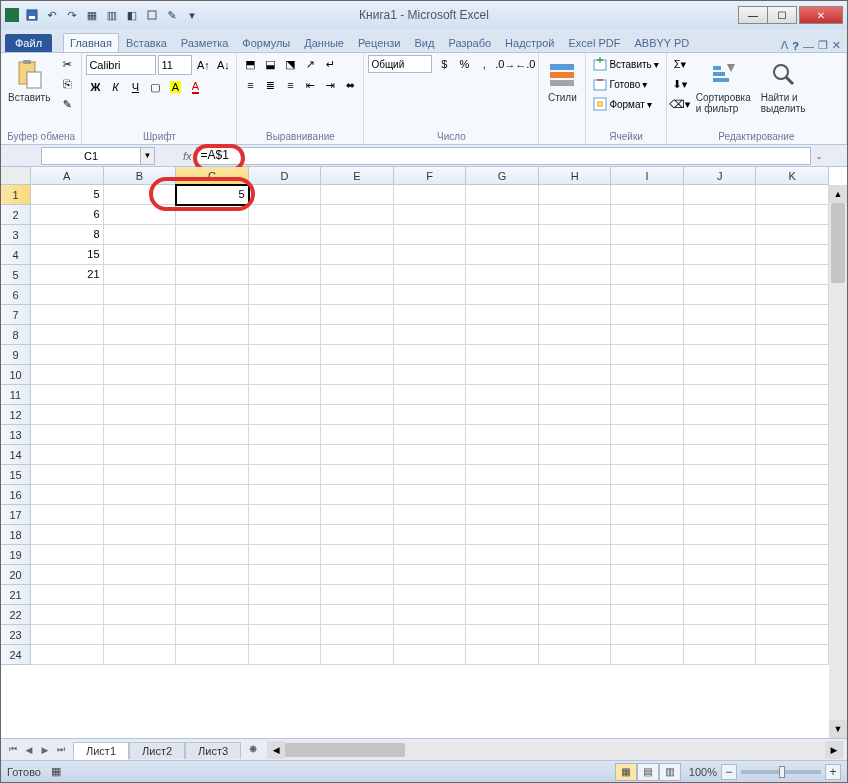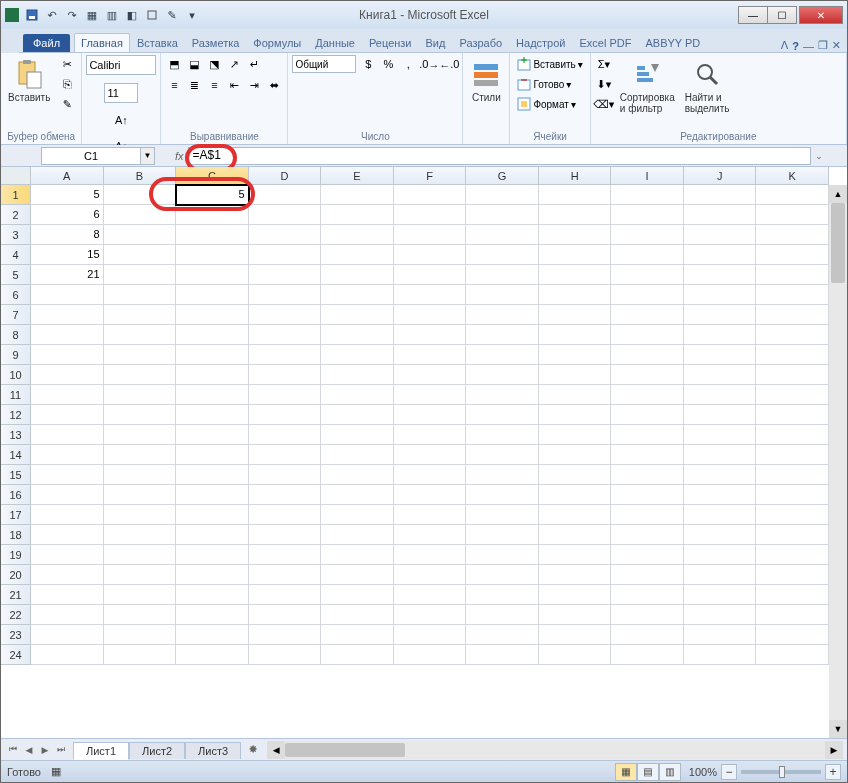--- a/index.html
+++ b/index.html
@@ -10,50 +10,50 @@
 .titlebar .excel-icon { width: 14px; height: 14px; background: #217346; margin-right: 4px; }
 .qat { display: flex; gap: 2px; }
 .qat .qat-btn { width: 18px; height: 18px; border: 1px solid transparent; display: flex; align-items: center; justify-content: center; font-size: 11px; color: #345; cursor: pointer; }
 .title-text { position: absolute; left: 50%; transform: translateX(-50%); font-size: 12px; color: #555; }
 .win-controls { margin-left: auto; display: flex; gap: 0; }
 .win-btn { width: 30px; height: 18px; border: 1px solid #888; background: linear-gradient(#f5f5f5,#ddd); font-size: 10px; display: flex; align-items: center; justify-content: center; cursor: pointer; }
 .win-btn.close { background: linear-gradient(#e87070,#c83030); color: #fff; width: 44px; }
 .win-btn.min { margin-right: -1px; }
 .win-btn.max { margin-right: 2px; }
 
-.ribbon-tabs { height: 24px; background: #dbe5f1; display: flex; align-items: flex-end; padding-left: 4px; gap: 4px; border-bottom: 1px solid #b4c4da; margin-left: 18px; }
+.ribbon-tabs { height: 24px; background: #dbe5f1; display: flex; align-items: flex-end; padding-left: 4px; gap: 11px; border-bottom: 1px solid #b4c4da; }
 .file-tab { background: #2a579a; color: #fff; padding: 3px 10px; font-size: 11px; border-radius: 2px 2px 0 0; cursor: pointer; }
 .tab { padding: 3px 6px; font-size: 11px; color: #4a6a95; cursor: pointer; border: 1px solid transparent; border-bottom: none; }
 .tab.active { background: #f5f9fd; border-color: #b4c4da; color: #3b5a82; border-radius: 2px 2px 0 0; }
 .ribbon-right { margin-left: auto; display: flex; gap: 4px; padding-right: 6px; align-items: center; }
 .ribbon-right span { font-size: 11px; color: #4a6a95; cursor: pointer; }
 
 .ribbon { height: 92px; background: #f5f9fd; border-bottom: 1px solid #b4c4da; display: flex; }
 .group { border-right: 1px solid #d0dae8; padding: 2px 4px 0 4px; display: flex; flex-direction: column; justify-content: space-between; }
 .group-label { font-size: 10px; color: #6a7a95; text-align: center; padding: 2px 0; border-top: 1px solid transparent; }
 .group-body { display: flex; gap: 4px; flex: 1; align-items: flex-start; }
 .big-btn { display: flex; flex-direction: column; align-items: center; gap: 2px; padding: 2px; cursor: pointer; border: 1px solid transparent; font-size: 10px; color: #333; }
 .big-btn .icon { width: 32px; height: 32px; }
 .small-col { display: flex; flex-direction: column; gap: 2px; }
 .small-btn { width: 20px; height: 18px; display: flex; align-items: center; justify-content: center; cursor: pointer; border: 1px solid transparent; font-size: 11px; }
-.font-row { display: flex; gap: 8px; align-items: center; flex-direction: column; }
+.font-row { display: flex; gap: 2px; align-items: center; }
 .font-combo { height: 20px; border: 1px solid #abc; background: #fff; font-size: 11px; padding: 0 2px; }
 .font-name { width: 70px; }
 .font-size { width: 34px; }
 .mini-btn { width: 18px; height: 18px; display: flex; align-items: center; justify-content: center; font-size: 11px; cursor: pointer; border: 1px solid transparent; }
 .combo-sm { height: 18px; border: 1px solid #abc; background: #fff; font-size: 10px; width: 64px; padding: 0 2px; }
 .col3 { display: flex; flex-direction: column; gap: 2px; }
 .row { display: flex; gap: 2px; }
 .cell-btn { font-size: 10px; padding: 1px 2px; display: flex; align-items: center; gap: 2px; cursor: pointer; border: 1px solid transparent; white-space: nowrap; }
 .cell-btn .ic { width: 14px; height: 14px; display: inline-block; }
 
 .namebox-bar { height: 22px; background: #e8edf5; border-bottom: 1px solid #b4c4da; display: flex; align-items: center; padding-right: 20px; }
 .namebox { width: 100px; height: 18px; border: 1px solid #abc; background: #fff; margin-left: 40px; font-size: 11px; padding: 0 4px; display: flex; align-items: center; justify-content: center; }
 .namebox-dd { width: 14px; height: 18px; border: 1px solid #abc; border-left: none; background: #eee; display: flex; align-items: center; justify-content: center; font-size: 8px; cursor: pointer; }
-.fx-btns { display: flex; margin-left: 20px; gap: 4px; align-items: center; }
+.fx-btns { display: flex; margin-left: 28px; gap: 4px; align-items: center; }
 .fx-label { font-style: italic; font-size: 11px; color: #666; }
 .formula-input { flex: 1; height: 18px; border: 1px solid #abc; background: #fff; margin-left: 4px; font-size: 12px; padding: 0 4px; position: relative; }
 .formula-text { padding: 1px 0; }
 .formula-highlight { position: absolute; left: -4px; top: -4px; border: 4px solid #e03030; border-radius: 14px; padding: 3px 8px; pointer-events: none; }
 .expand-btn { width: 16px; height: 18px; background: #e8edf5; display: flex; align-items: center; justify-content: center; font-size: 9px; cursor: pointer; color: #666; }
 
 .sheet-area { flex: 1; display: flex; background: #fff; position: relative; overflow: hidden; }
 .corner { position: absolute; left: 0; top: 0; width: 30px; height: 18px; background: #e8edf0; border-right: 1px solid #c0c8d0; border-bottom: 1px solid #c0c8d0; }
 .col-headers { position: absolute; left: 30px; top: 0; right: 18px; height: 18px; display: flex; }
 .col-h { width: 74px; height: 18px; background: linear-gradient(#f5f8fc,#e4ecf7); border-right: 1px solid #c0c8d0; border-bottom: 1px solid #c0c8d0; text-align: center; font-size: 11px; color: #333; line-height: 18px; cursor: pointer; }

